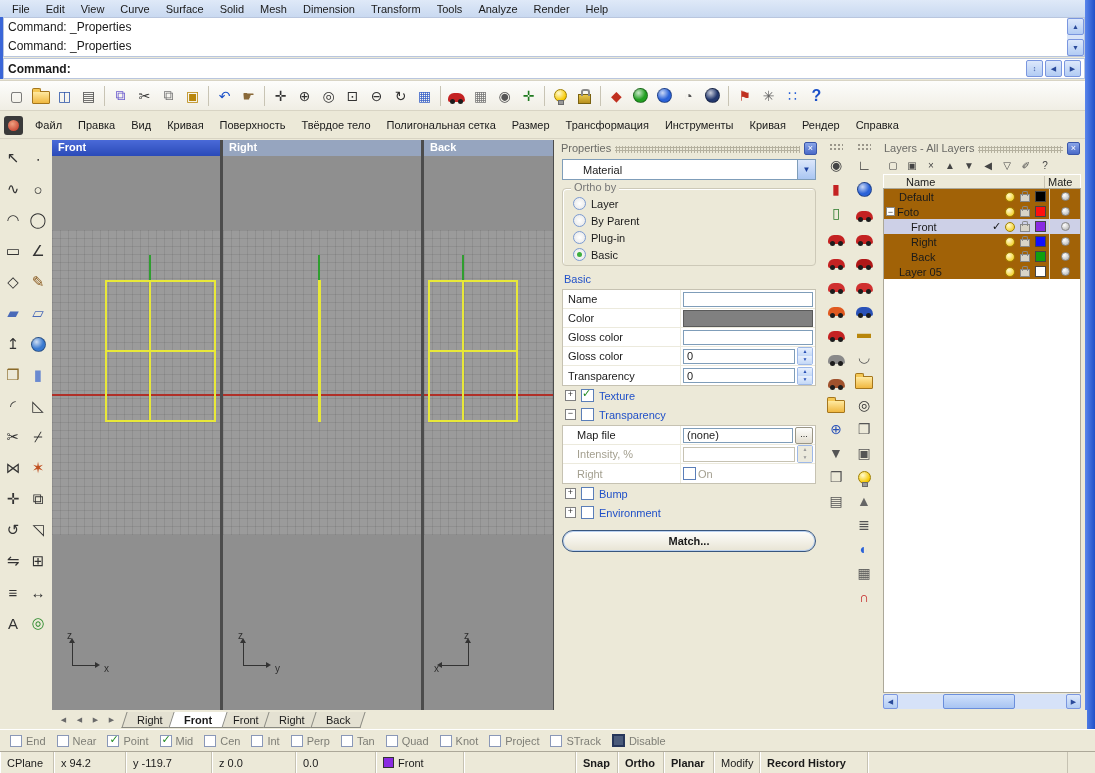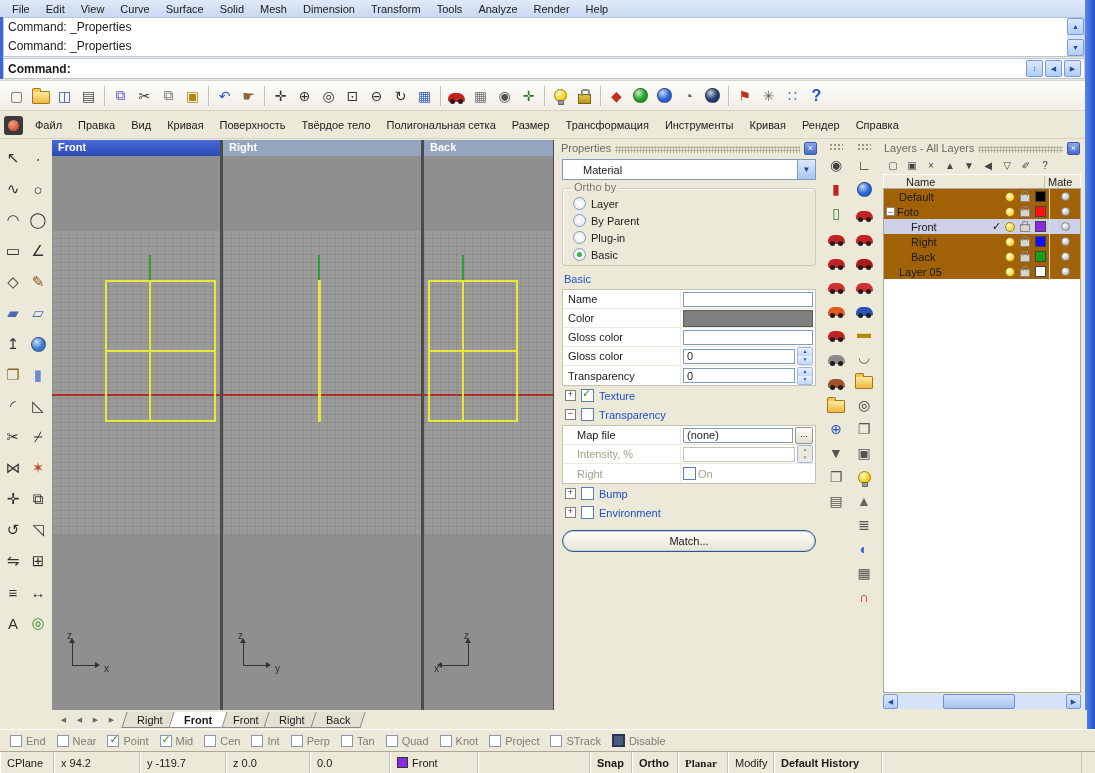--- a/index.html
+++ b/index.html
@@ -115,21 +115,21 @@
   .cgrow{display:flex;align-items:center;gap:5px;height:19px;padding-left:7px;color:#2050c8;}
   .exp9{width:9px;height:9px;border:1px solid #808080;background:#fff;line-height:7px;font-size:9px;text-align:center;color:#333;flex:0 0 auto;}
   .cb{width:11px;height:11px;border:1px solid #5a7eb8;background:#fff;position:relative;flex:0 0 auto;}
   .cb.on::after{content:'✓';position:absolute;left:0;top:-3px;color:#1f8a1f;font-size:11px;}
   .dis{color:#a39f8f;}
   .dots3{width:16px;height:15px;background:linear-gradient(#fdfdfb,#e2ddcf);border:1px solid #9a9686;border-radius:2px;
          font-size:9px;line-height:12px;text-align:center;flex:0 0 auto;}
   .btn-mod{flex:1;height:16px;background:#f0eee6;border:1px solid #c4c0b0;color:#a39f8f;border-radius:2px;
            display:flex;align-items:center;justify-content:center;}
   .match{margin:8px 4px;height:20px;background:linear-gradient(#fefefc,#e8e4d4);border:1px solid #38567e;border-radius:11px;
-         box-shadow:inset 0 0 0 1px #b9d0ef;display:flex;align-items:center;justify-content:center;color:#1a1a1a;}
+         box-shadow:inset 0 0 0 1px #b9d0ef;display:flex;align-items:center;justify-content:center;color:#1a1a1a;font-weight:bold;}
   
   .vtb{position:absolute;top:0;bottom:0;background:#ece9d8;display:flex;flex-direction:column;align-items:center;gap:2px;padding-top:3px;box-sizing:border-box;}
   .vtb1{left:824px;width:24px;} .vtb2{left:849px;width:30px;}
   .grip{width:14px;height:7px;background-image:radial-gradient(#9a968a 1px,transparent 1.2px);background-size:4px 4px;margin-bottom:2px;flex:0 0 auto;}
   .vtb .tbi{width:22px;height:22px;}
   
   .layers{position:absolute;left:881px;top:0;width:202px;height:570px;background:#ece9d8;}
   .ltb{height:18px;display:flex;align-items:center;gap:3px;padding:0 4px;}
   .ltb .tbi{width:16px;height:16px;font-size:10px;}
   .lhead{display:flex;height:14px;margin:0 2px;background:#ece9d8;border:1px solid #fff;border-bottom:1px solid #aca899;align-items:center;}
@@ -1087,21 +1087,21 @@
       </span>
     </div>
 
   <div class="status">
 
       <div class="scell" style="width: 54px;">
 
         <span class="stxt">CPlane</span>
       </div>
 
-      <div class="scell" style="width: 86px;">
+      <div class="scell" style="width: 72px;">
 
         <span class="stxt">x 94.2</span>
       </div>
 
       <div class="scell" style="width: 86px;">
 
         <span class="stxt">y -119.7</span>
       </div>
 
       <div class="scell" style="width: 84px;">
@@ -1127,33 +1127,33 @@
       <div class="scell" style="width: 42px; font-weight: bold;">
 
         <span class="stxt">Snap</span>
       </div>
 
       <div class="scell" style="width: 46px;">
 
         <span class="stxt bold">Ortho</span>
       </div>
 
-      <div class="scell" style="width: 50px; font-family: Liberation Serif, serif;">
+      <div class="scell" style="width: 50px;">
 
         <span class="stxt bold">Planar</span>
       </div>
 
       <div class="scell" style="width: 46px;">
 
         <span class="stxt">Modify</span>
       </div>
 
       <div class="scell" style="width: 108px;">
 
-        <span class="stxt bold">Default History</span>
+        <span class="stxt bold">Record History</span>
       </div>
 
       <div class="scell" style="width: 200px;">
 
         <span class="stxt"></span>
       </div>
     </div>
 
 </div>
 

